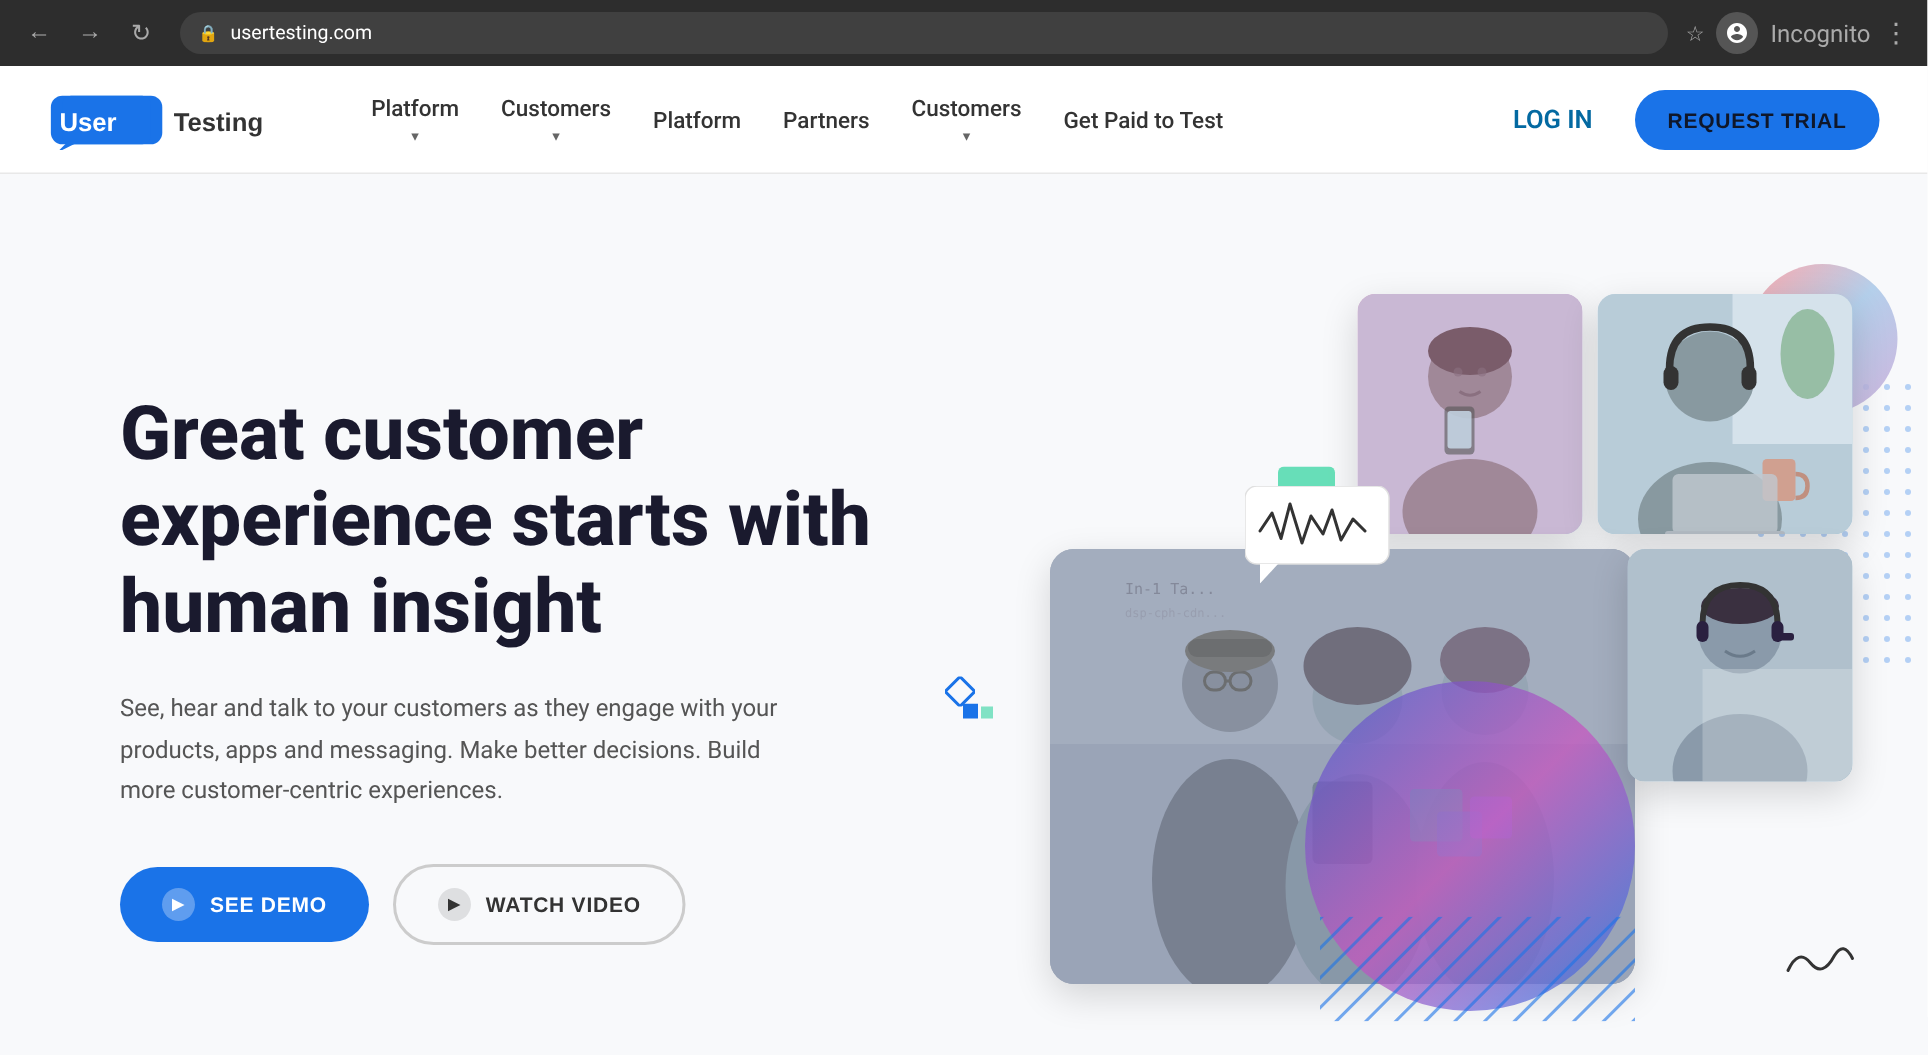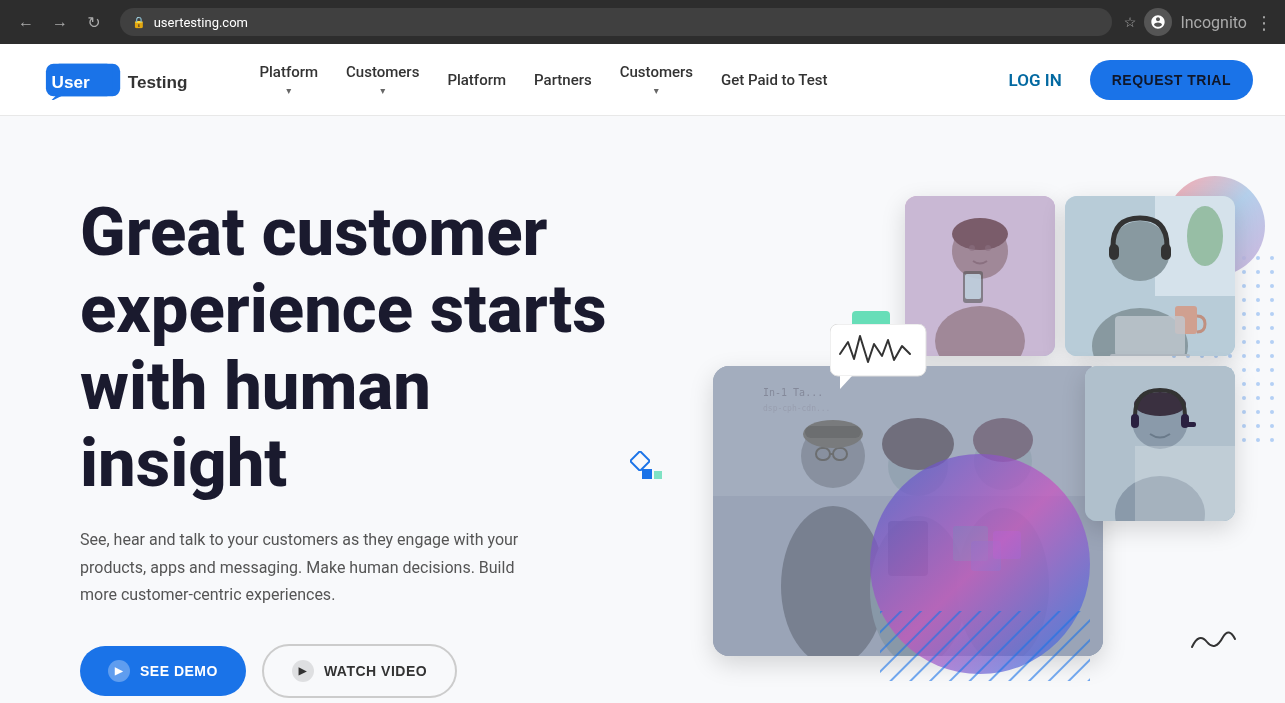--- a/index.html
+++ b/index.html
@@ -75,21 +75,20 @@
       display: flex;
       align-items: center;
       padding: 0 32px;
       height: 72px;
       position: relative;
     }
     .logo {
       display: flex;
       align-items: center;
       margin-right: 32px;
-      margin-left: 12px;
     }
     .logo-svg {
       height: 40px;
     }
 
     .nav-links {
       display: flex;
       align-items: center;
       gap: 4px;
       flex: 1;
@@ -145,21 +144,21 @@
       position: relative;
       overflow: hidden;
       padding: 40px 0 40px 80px;
     }
     .hero-content {
       max-width: 540px;
       z-index: 2;
       flex-shrink: 0;
     }
     .hero-title {
-      font-size: 67px;
+      font-size: 50px;
       font-weight: 800;
       color: #1a1a2e;
       line-height: 1.15;
       margin-bottom: 24px;
     }
     .hero-subtitle {
       font-size: 16px;
       color: #555;
       line-height: 1.7;
       margin-bottom: 36px;
@@ -249,21 +248,21 @@
       height: 160px;
     }
     .photo-3 {
       top: 210px;
       right: 50px;
       width: 150px;
       height: 155px;
     }
     .photo-main {
       top: 210px;
-      right: 182px;
+      right: 195px;
       width: 390px;
       height: 290px;
       border-radius: 16px;
       text-align: center;
     }
 
     
     .photo-sim {
       width: 100%;
       height: 100%;
@@ -398,21 +397,21 @@
     <button class="request-trial-btn">
       <span>REQUEST TRIAL</span>
     </button>
   </div>
 </nav>
 
 <section class="hero">
 
   <div class="hero-content">
     <h1 class="hero-title">Great customer experience starts with human insight</h1>
-    <p class="hero-subtitle">See, hear and talk to your customers as they engage with your products, apps and messaging. Make human decisions. Build more customer-centric experiences.</p>
+    <p class="hero-subtitle">See, hear and talk to your customers as they engage with your products, apps and messaging. Make better decisions. Build more customer-centric experiences.</p>
     <div class="hero-buttons">
       <button class="btn-see-demo">
         <div class="btn-play-circle">▶</div>
         <span>SEE DEMO</span>
       </button>
       <button class="btn-watch-video">
         <div class="btn-play-circle-outline">▶</div>
         <span>WATCH VIDEO</span>
       </button>
     </div>

